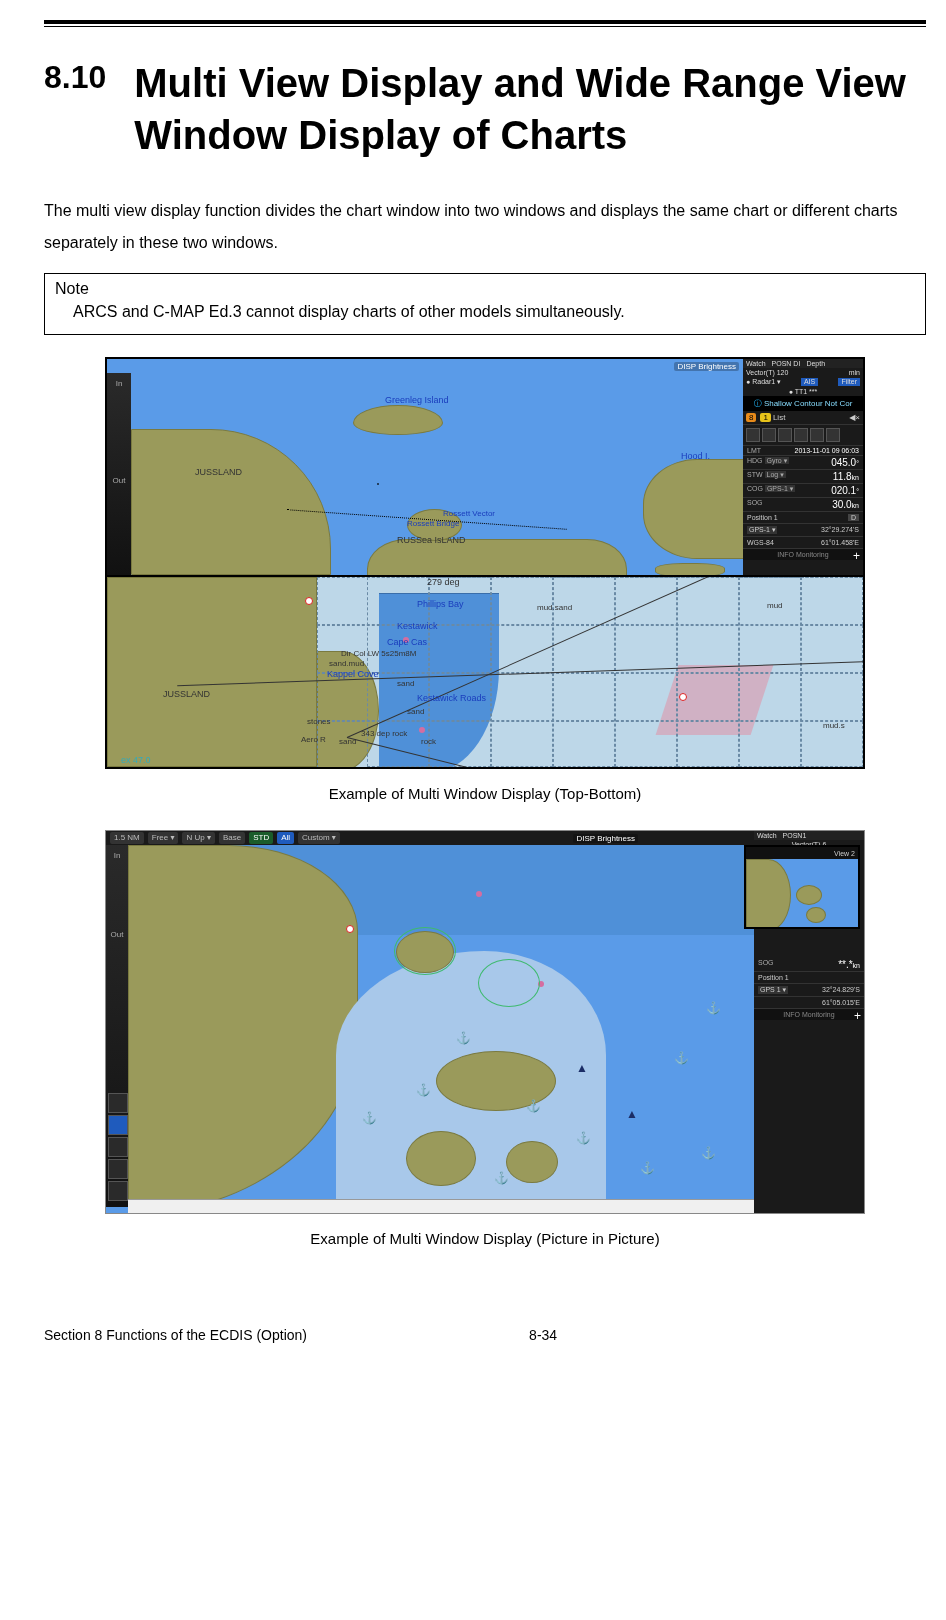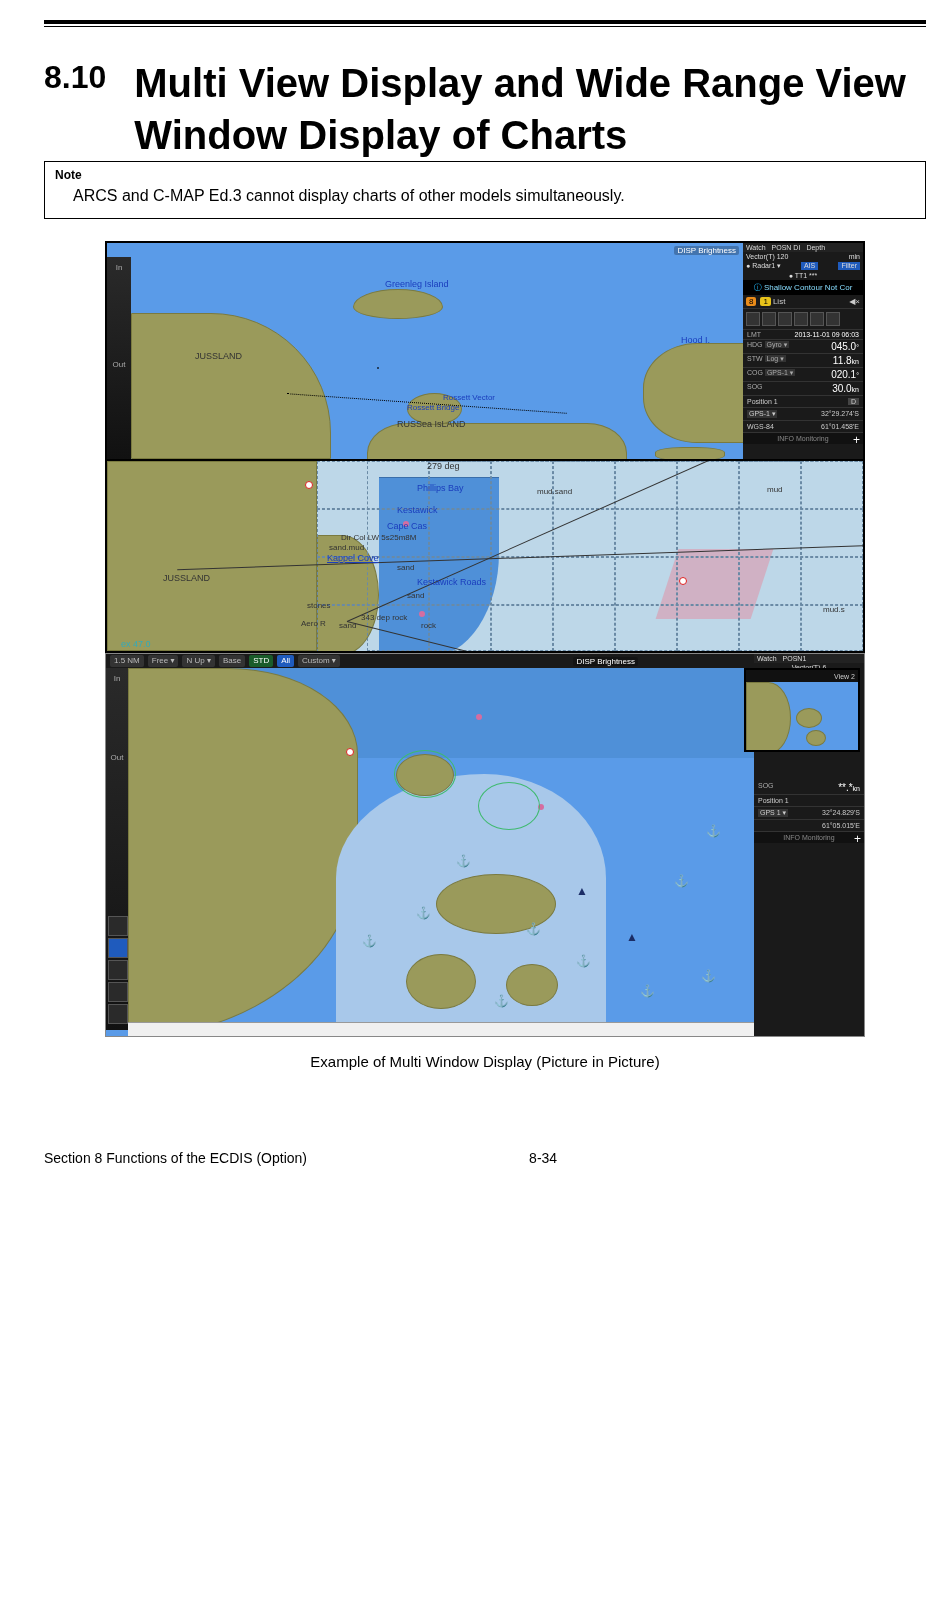--- a/index.html
+++ b/index.html
@@ -5,21 +5,21 @@
   * { box-sizing: border-box; margin: 0; padding: 0; }
   html, body { width: 946px; background: #fff; font-family: Arial, Helvetica, sans-serif; color: #000; }
   .page { width: 946px; padding: 20px 20px 40px 44px; }
   .rule-thick { border-top: 4px solid #000; margin-bottom: 2px; }
   .rule-thin { border-top: 1px solid #000; margin-bottom: 30px; }
   .heading-row { display: flex; align-items: flex-start; gap: 28px; }
   .sec-num { font-size: 32px; font-weight: bold; line-height: 1.3; white-space: nowrap; }
   .sec-title { font-size: 40px; font-weight: bold; line-height: 1.3; }
   .intro { font-size: 16px; line-height: 2.0; margin-top: 34px; margin-bottom: 14px; }
   .note-box { border: 1px solid #000; padding: 6px 10px 10px 10px; margin-bottom: 22px; }
-  .note-title { font-size: 12px; font-weight: bold; }
+  .note-title { font-size: 16px; font-weight: normal; }
   .note-body { font-size: 16px; padding-left: 18px; line-height: 1.5; margin-top: 2px; }
   .figure-wrap { text-align: center; }
   .figure1, .figure2 { margin: 0 auto; }
   .caption { font-size: 15px; text-align: center; margin: 16px 0 28px; }
   .footer { display: flex; font-size: 14px; margin-top: 80px; }
   .footer-left { width: 55%; }
   .footer-right { width: 45%; text-align: left; }
 
   
   .figure1 { width: 760px; height: 412px; border: 2px solid #000; position: relative; font-size: 10px; }
@@ -82,20 +82,21 @@
 
 <div class="page">
   <div class="rule-thick"></div>
   <div class="rule-thin"></div>
 
   <div class="heading-row">
     <div class="sec-num">8.10</div>
     <div class="sec-title">Multi View Display and Wide Range View Window Display of Charts</div>
   </div>
 
+  <p class="intro">The multi view display function divides the chart window into two windows and displays the same chart or different charts separately in these two windows.</p>
 
   <div class="note-box">
     <div class="note-title">Note</div>
     <div class="note-body">ARCS and C-MAP Ed.3 cannot display charts of other models simultaneously.</div>
   </div>
 
   <div class="figure-wrap">
     <div class="figure1">
 
       <div class="bar-top">
@@ -227,36 +228,37 @@
         <span class="dot-red" style="left:198px; top:20px;"></span>
         <span class="dot-pink" style="left:296px; top:60px;"></span>
         <span class="dot-pink" style="left:312px; top:150px;"></span>
 
         <span class="label-sm" style="left:320px; top:0px;">279 deg</span>
         <span class="label-sm label-bl" style="left:310px; top:22px;">Phillips Bay</span>
         <span class="label-sm label-bl" style="left:290px; top:44px;">Kestawick</span>
         <span class="label-sm label-bl" style="left:280px; top:60px;">Cape Cas</span>
         <span class="label-sm" style="left:234px; top:72px; font-size:8px;">Dir Col LW 5s25m8M</span>
         <span class="label-sm" style="left:56px; top:112px;">JUSSLAND</span>
-        <span class="label-sm label-bl" style="left:220px; top:92px;text-decoration:underline;">Kappel Cove</span>
+        <span class="label-sm label-bl" style="left:220px; top:92px;">Kappel Cove</span>
         <span class="label-sm" style="left:222px; top:82px; font-size:8px;">sand.mud</span>
         <span class="label-sm" style="left:290px; top:102px; font-size:8px;">sand</span>
         <span class="label-sm label-bl" style="left:310px; top:116px;">Kestawick Roads</span>
         <span class="label-sm" style="left:300px; top:130px; font-size:8px;">sand</span>
         <span class="label-sm" style="left:200px; top:140px; font-size:8px;">stones</span>
         <span class="label-sm" style="left:194px; top:158px; font-size:8px;">Aero R</span>
         <span class="label-sm" style="left:232px; top:160px; font-size:8px;">sand</span>
         <span class="label-sm" style="left:254px; top:152px; font-size:8px;text-align:center;">343 dep rock</span>
         <span class="label-sm" style="left:314px; top:160px; font-size:8px;">rock</span>
         <span class="label-sm" style="left:430px; top:26px; font-size:8px;">mud.sand</span>
         <span class="label-sm" style="left:660px; top:24px; font-size:8px;">mud</span>
         <span class="label-sm" style="left:716px; top:144px; font-size:8px;">mud.s</span>
         <span class="label-sm" style="left:6px; top:178px; color:#3ab;margin-left:8px;">ex 47.0</span>
       </div>
     </div>
+    <div class="caption">Example of Multi Window Display (Top-Bottom)</div>
   </div>
 
   <div class="figure-wrap">
     <div class="figure2">
       <div class="bar-top" style="right:110px;">
         <span class="pill">1.5 NM</span>
         <span class="pill">Free ▾</span>
         <span class="pill">N Up ▾</span>
         <span class="pill">Base</span>
         <span class="pill pill-green">STD</span>

